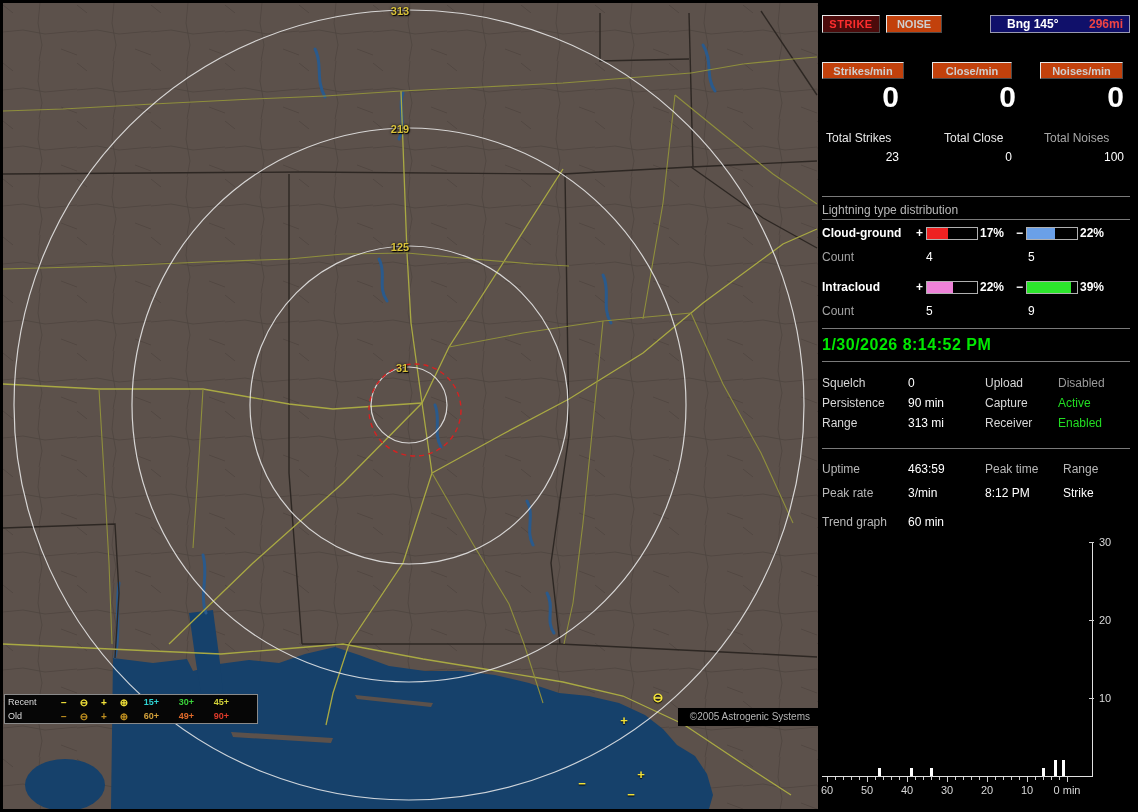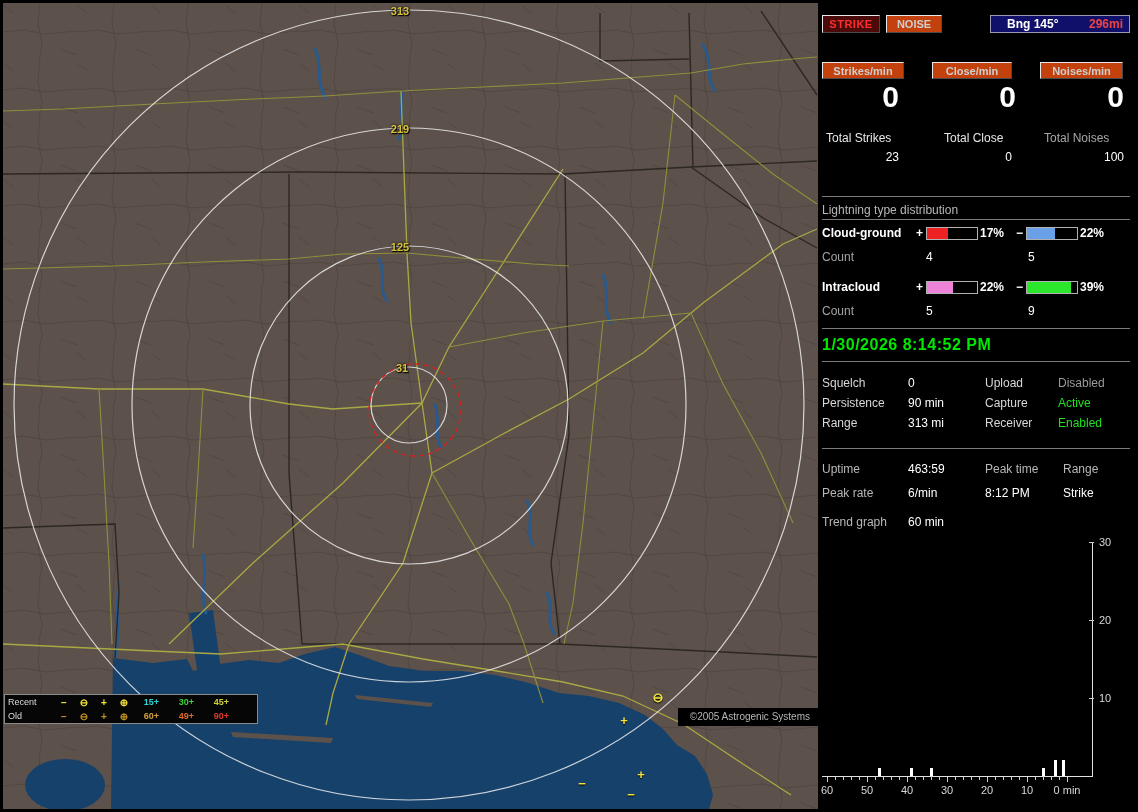--- a/index.html
+++ b/index.html
@@ -279,21 +279,21 @@
   <div class="kv green" style="left:236px;top:416px">Enabled</div>
 
   <div class="sep" style="top:448px"></div>
 
   <div class="kv gray" style="left:0;top:462px">Uptime</div>
   <div class="kv val" style="left:86px;top:462px">463:59</div>
   <div class="kv gray" style="left:163px;top:462px">Peak time</div>
   <div class="kv gray" style="left:241px;top:462px">Range</div>
 
   <div class="kv gray" style="left:0;top:486px">Peak rate</div>
-  <div class="kv val" style="left:86px;top:486px">6/min</div>
+  <div class="kv val" style="left:86px;top:486px">3/min</div>
   <div class="kv val" style="left:163px;top:486px">8:12 PM</div>
   <div class="kv val" style="left:241px;top:486px">Strike</div>
 
   <div class="kv gray" style="left:0;top:515px">Trend graph</div>
   <div class="kv val" style="left:86px;top:515px">60 min</div>
 
   <div id="trend-chart">
     <div id="x-axis"></div>
     <div id="y-axis"></div>
   <div class="xtick major" style="left: 245px;"></div>

